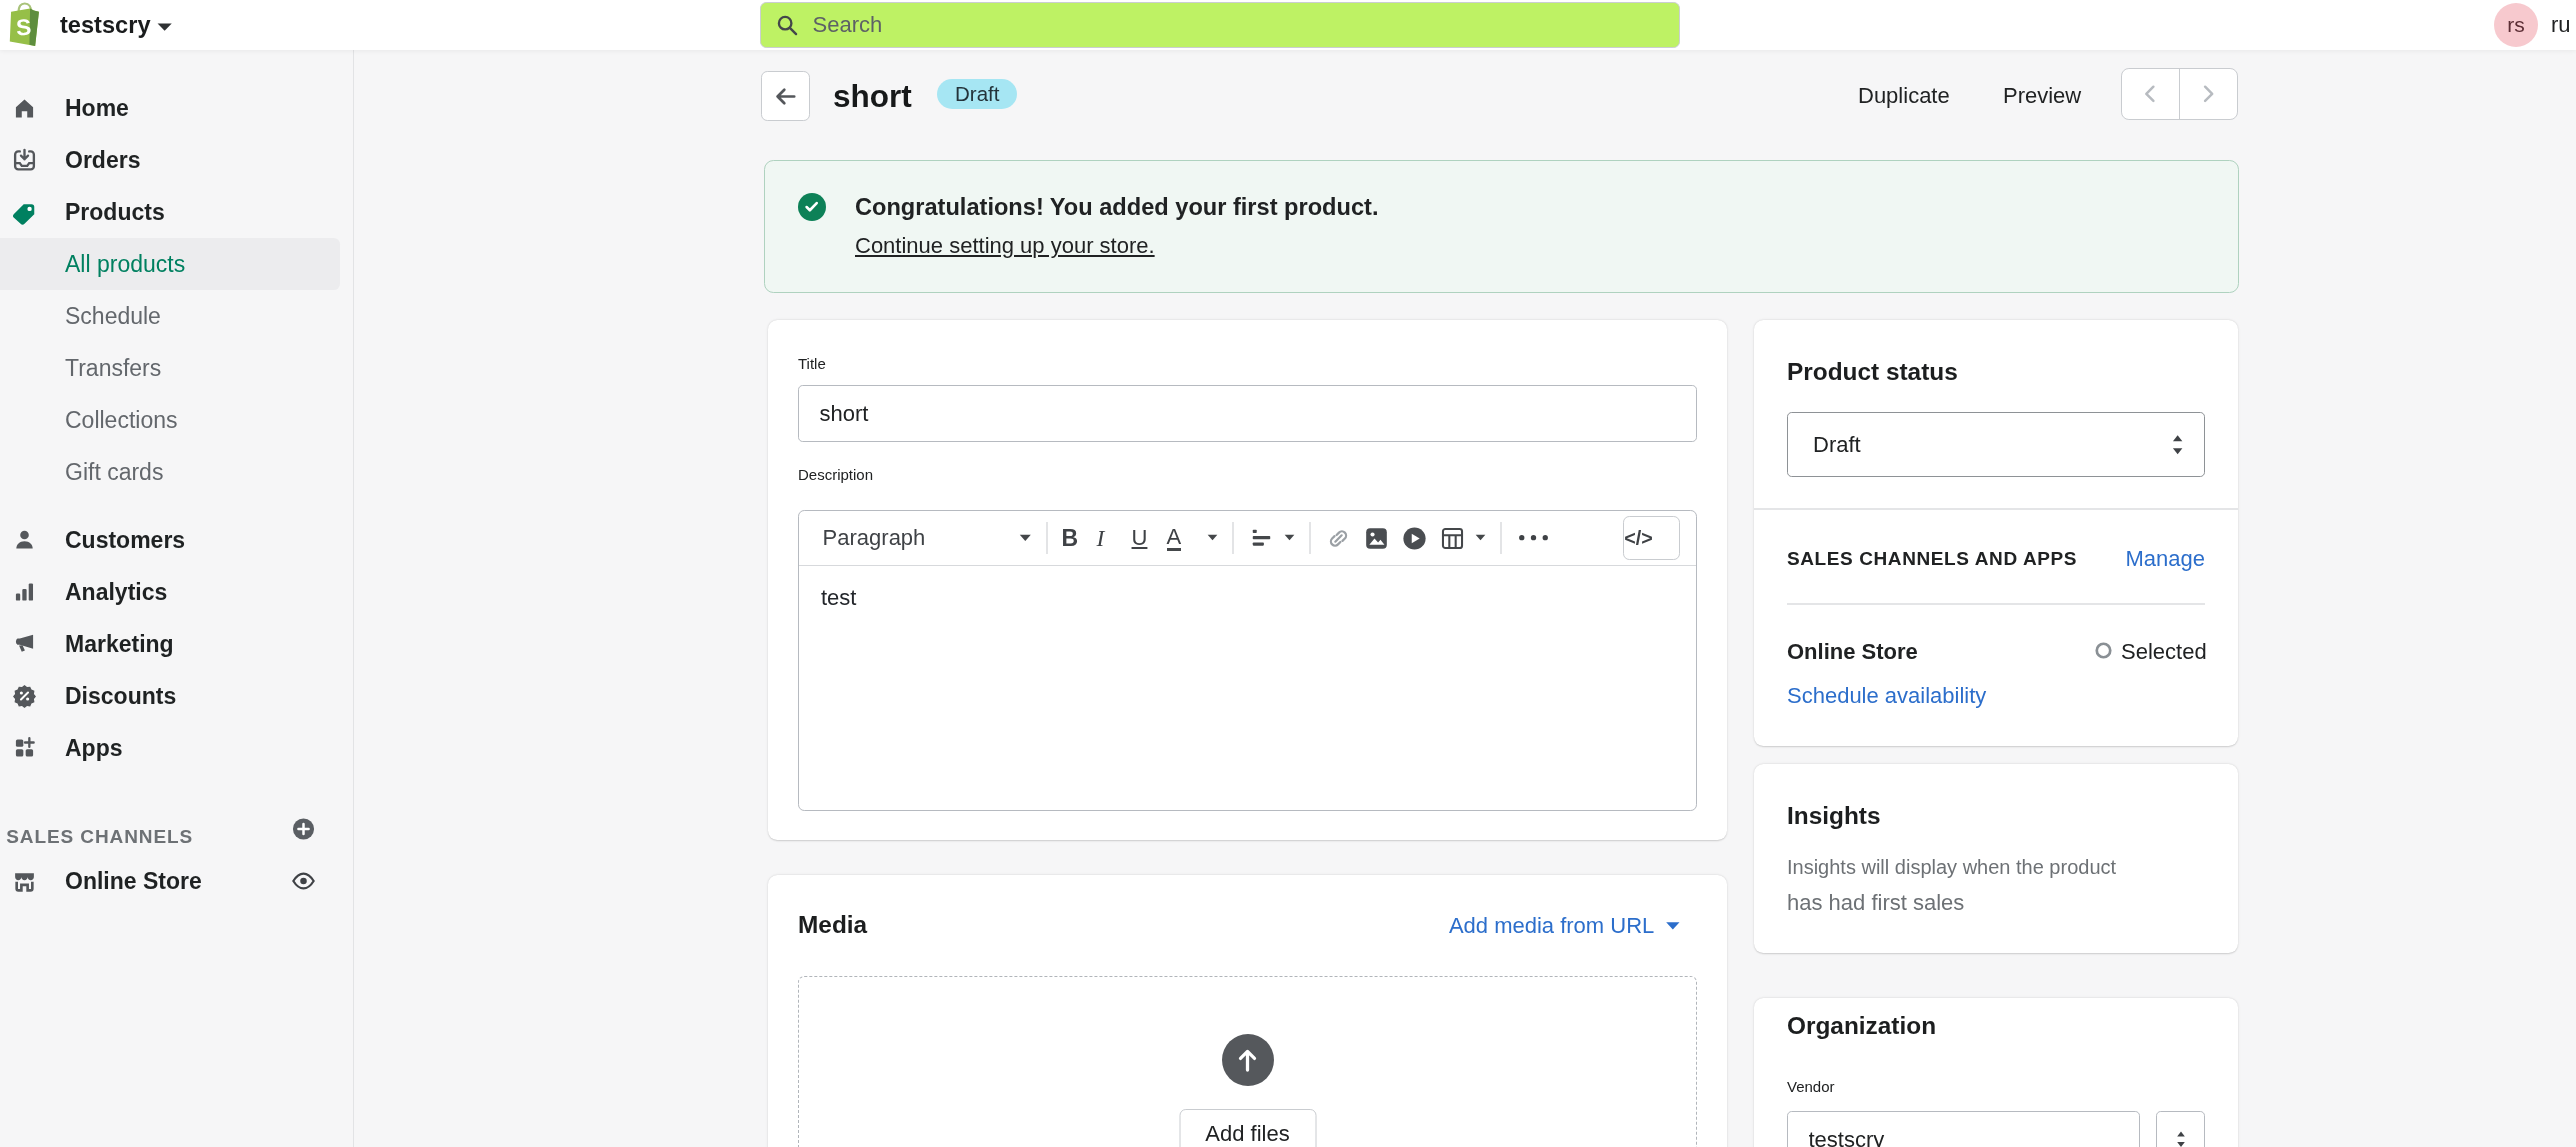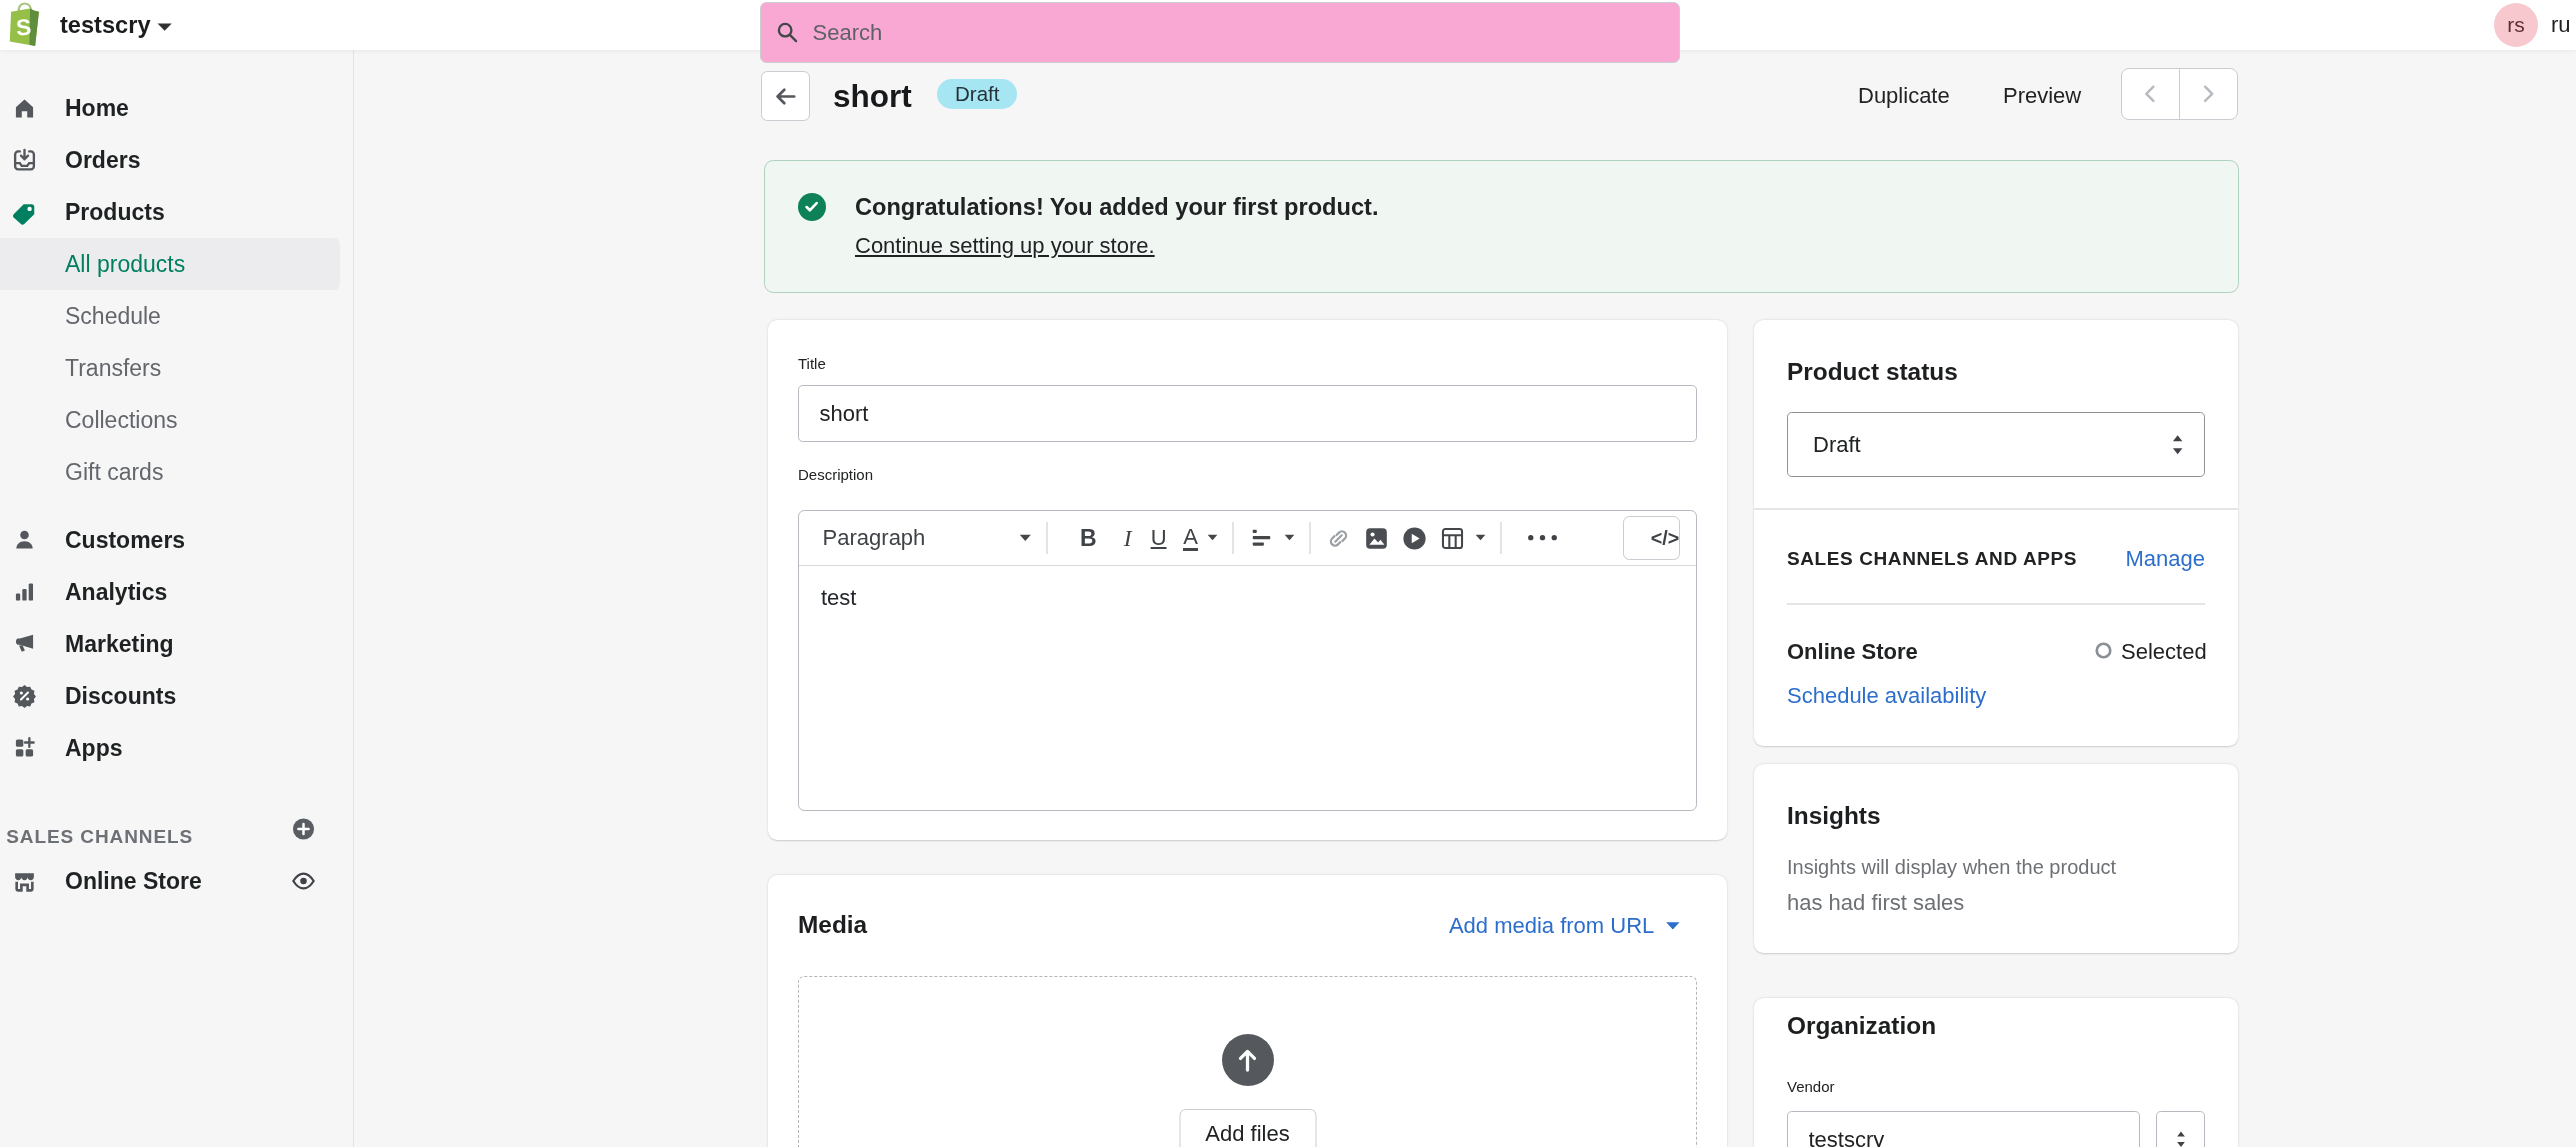--- a/index.html
+++ b/index.html
@@ -10,21 +10,21 @@
     color:#202223;
     position:relative;
   }
   .abs { position:absolute; }
 
   
   .topbar { left:0; top:0; width:2576px; height:50px; background:#ffffff;
             box-shadow:0 1.6px 4.7px rgba(0,0,0,.06); z-index:20; }
   .store-name { left:60px; top:0; height:50px; line-height:50px; font-size:23.6px; font-weight:700; color:#1a1c1d; cursor:pointer;}
   .store-caret { left:156px; top:22px; }
-  .search-box { left:760px; top:2.4px; width:920px; height:61px; background:#f9a8d4;
+  .search-box { left:760px; top:2.4px; width:920px; height:46px; background:#bef264;
                 border:1.6px solid #cbced1; border-radius:6.3px; display:flex; align-items:center; padding:0 14px; }
   .search-box input { border:none; outline:none; background:transparent; font-size:22px; color:#202223;
                       font-family:"Liberation Sans",sans-serif; width:100%; margin-left:12.6px; }
   .search-box input::placeholder { color:#5d6166; opacity:1; }
   .avatar { left:2494px; top:3.1px; width:44px; height:44px; border-radius:50%; background:#f7c9ce;
             display:flex; align-items:center; justify-content:center; font-size:21px; color:#5c2e35; cursor:pointer;}
   .topbar-user { left:2551px; top:0; height:50px; line-height:50px; font-size:22px; color:#202223; white-space:nowrap;}
 
   
   .sidebar { left:0; top:50px; width:354px; height:1097px; border-right:1.6px solid #e2e3e5; }
@@ -65,21 +65,21 @@
           box-shadow:0 0 3.9px rgba(23,24,24,.05), 0 0.8px 1.6px rgba(0,0,0,.15); }
   .card-h { position:absolute; font-size:24.4px; font-weight:700; color:#1c1e1f; }
   .f-label { position:absolute; font-size:15px; color:#202223; }
   .t-input { position:absolute; border:1.6px solid #b6bac0; border-radius:4.7px; background:#fff;
              font-size:22px; color:#202223; font-family:"Liberation Sans",sans-serif; padding:0 20.5px; outline:none; }
 
   
   .editor { position:absolute; left:30px; top:190px; width:899px; height:301px;
             border:1.6px solid #b6bac0; border-radius:6.3px; background:#fff; }
   .ed-toolbar { height:55px; border-bottom:1.6px solid #d7d9dc; display:flex; align-items:center; padding:0 15.7px 0 23.6px; }
-  .tb-item { display:flex; align-items:center; justify-content:flex-end; height:38px; cursor:pointer; color:#3f4246; }
+  .tb-item { display:flex; align-items:center; justify-content:flex-start; height:38px; cursor:pointer; color:#3f4246; }
   .tb-sep { width:1.6px; height:31.5px; background:#e3e4e6; margin:0 14px; }
   .tb-caret { margin-left:9.4px; }
   .ed-content { padding:19px 22px; font-size:22px; color:#23262b; cursor:text; height:242px; }
 
   .link-blue { color:#2c6ecb; cursor:pointer; }
   .divider-h { position:absolute; height:1.6px; background:#e4e5e7; }
 
   .dashed-zone { position:absolute; left:30px; top:101px; width:899px; height:260px;
                  border:1.6px dashed #b1b5ba; border-radius:6.3px; cursor:pointer; }
   .upload-circle { position:absolute; left:50%; transform:translateX(-50%); top:57px; width:52px; height:52px;

